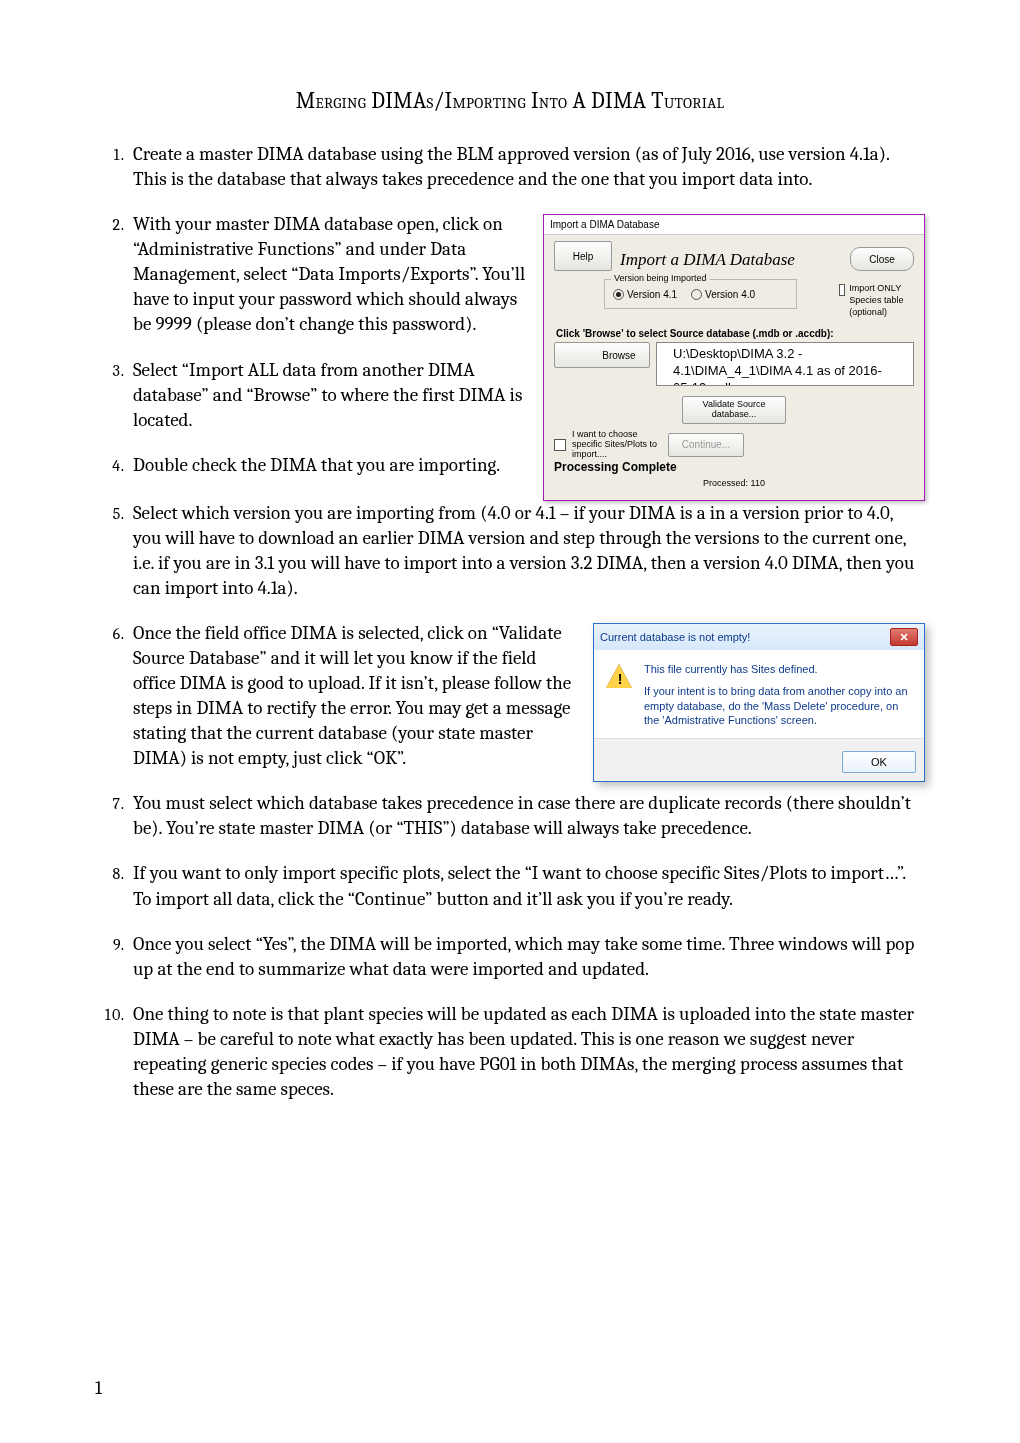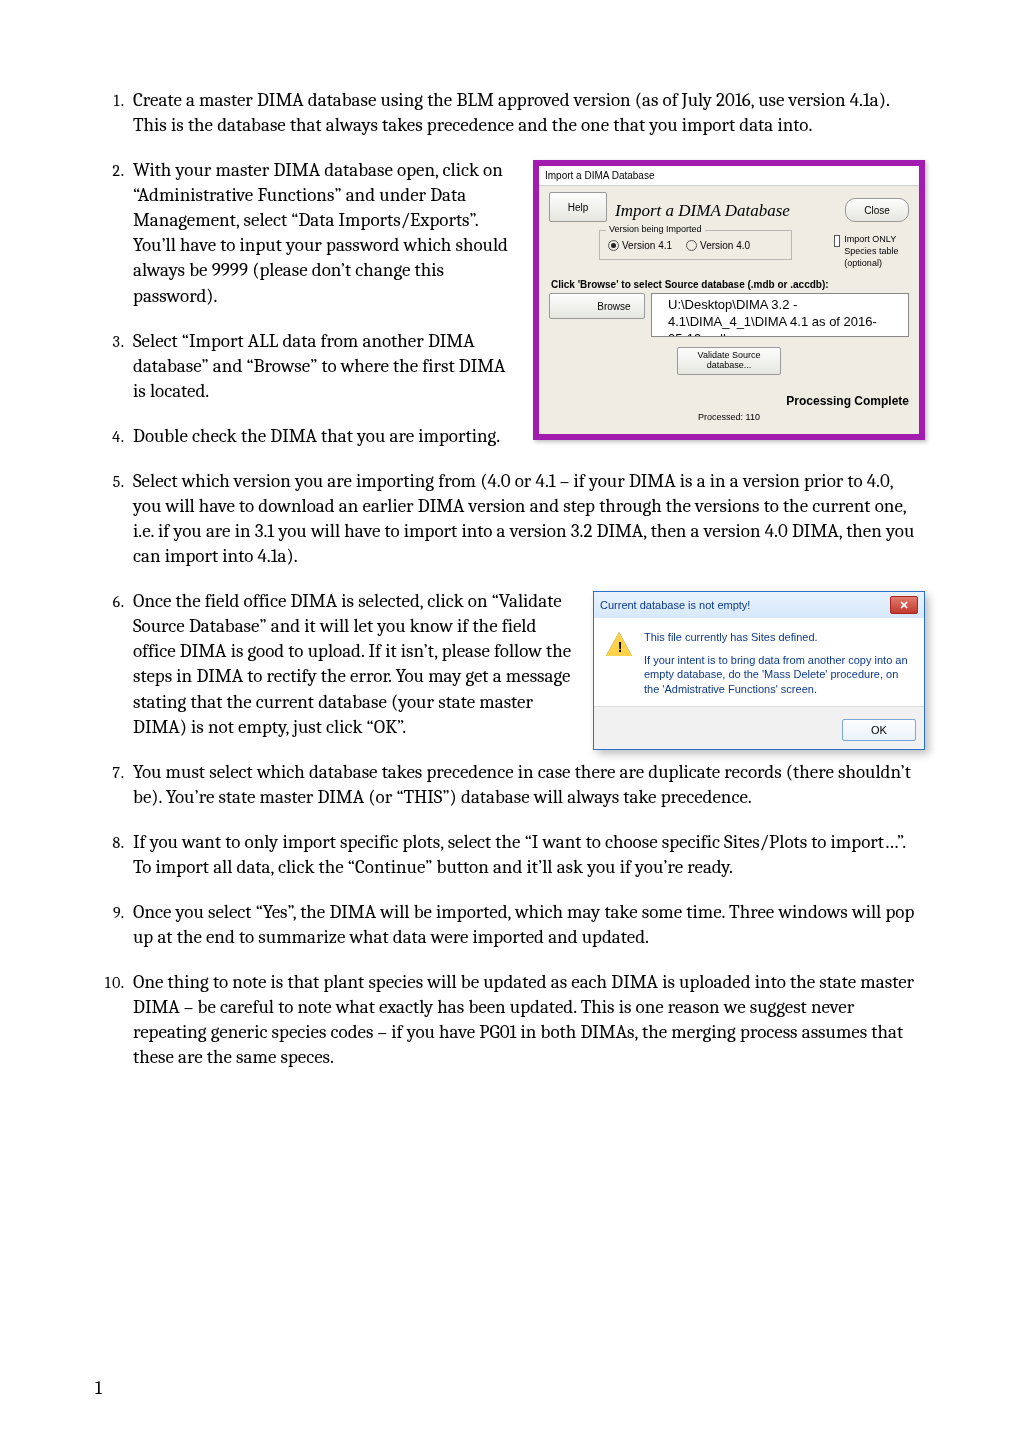--- a/index.html
+++ b/index.html
@@ -49,21 +49,21 @@
   .float-msgbox {
     width: 330px;
     margin-top: 2px;
   }
 
   
   .dlg {
     font-family: Tahoma, Arial, sans-serif;
     font-size: 10px;
     background: #ef4444;
-    border: 6px solid #a21caf;
+    border: 1px solid #a21caf;
     box-shadow: 2px 2px 4px rgba(0,0,0,0.25);
   }
   .dlg-titlebar {
     background: #fff;
     padding: 3px 6px;
     font-size: 10px;
     border-bottom: 1px solid #ccc;
   }
   .dlg-body {
     background: #efece4;
@@ -146,21 +146,21 @@
   .validate-btn {
     width: 90px; height: 26px; font-size: 9px; line-height: 1.1; margin: 10px auto 6px auto; display:flex;
   }
   .choose-row { display:flex; align-items:center; gap:6px; margin-top:4px;}
   .choose-row .box { width:10px; height:10px; border:1px solid #555; background:#fff; }
   .choose-label { font-size:9px; width: 90px; line-height:1.1;}
   .continue-btn { width: 62px; height: 22px; }
 
   .proc-complete {
     font-family: Arial, sans-serif; font-weight: bold; font-size: 12px;
-    text-align: right; margin: 19px 0 2px 0;
+    text-align: left; margin: 0 0 2px 0;
   }
   .processed {
     font-size: 9px; text-align:center; margin-bottom: 2px;
   }
 
   
   .msgbox {
     font-family: "Segoe UI", Tahoma, sans-serif;
     border: 1px solid #2a72c8;
     background: #fff;
@@ -219,20 +219,21 @@
     bottom: 44px;
     font-size: 19px;
   }
 
   .trailfix { clear: both; height: 0; }
 </style>
 </head>
 <body>
 
 <div class="page">
+  <h1 class="title">Merging DIMAs/Importing Into A DIMA Tutorial</h1>
 
   <ol class="main">
     <li>Create a master DIMA database using the BLM approved version (as of July 2016, use version 4.1a). This is the database that always takes precedence and the one that you import data into.</li>
 
     <li>
       
       <div class="float-dialog dlg">
         <div class="dlg-titlebar">Import a DIMA Database</div>
         <div class="dlg-body">
           <div class="dlg-row1">
@@ -266,20 +267,25 @@
           <div class="browse-label">Click 'Browse' to select Source database (.mdb or .accdb):</div>
           <div class="browse-row">
             <span class="btn browse-btn">Browse</span>
             <div class="pathbox">U:\Desktop\DIMA 3.2 - 4.1\DIMA_4_1\DIMA 4.1 as of 2016-05-19.mdb</div>
           </div>
 
           <div style="text-align:center;">
             <span class="btn validate-btn">Validate Source database...</span>
           </div>
 
+          <div class="choose-row">
+            <span class="box"></span>
+            <span class="choose-label">I want to choose specific Sites/Plots to import....</span>
+            <span class="btn continue-btn disabled">Continue...</span>
+          </div>
 
           <div class="proc-complete">Processing Complete</div>
           <div class="processed">Processed: 110</div>
         </div>
       </div>
       <span>With your master DIMA database open, click on “Administrative Functions” and under Data Management, select “Data Imports/Exports”. You’ll have to input your password which should always be 9999 (please don’t change this password).</span>
     </li>
 
     <li>Select “Import ALL data from another DIMA database” and “Browse” to where the first DIMA is located.</li>
     <li>Double check the DIMA that you are importing.</li>

